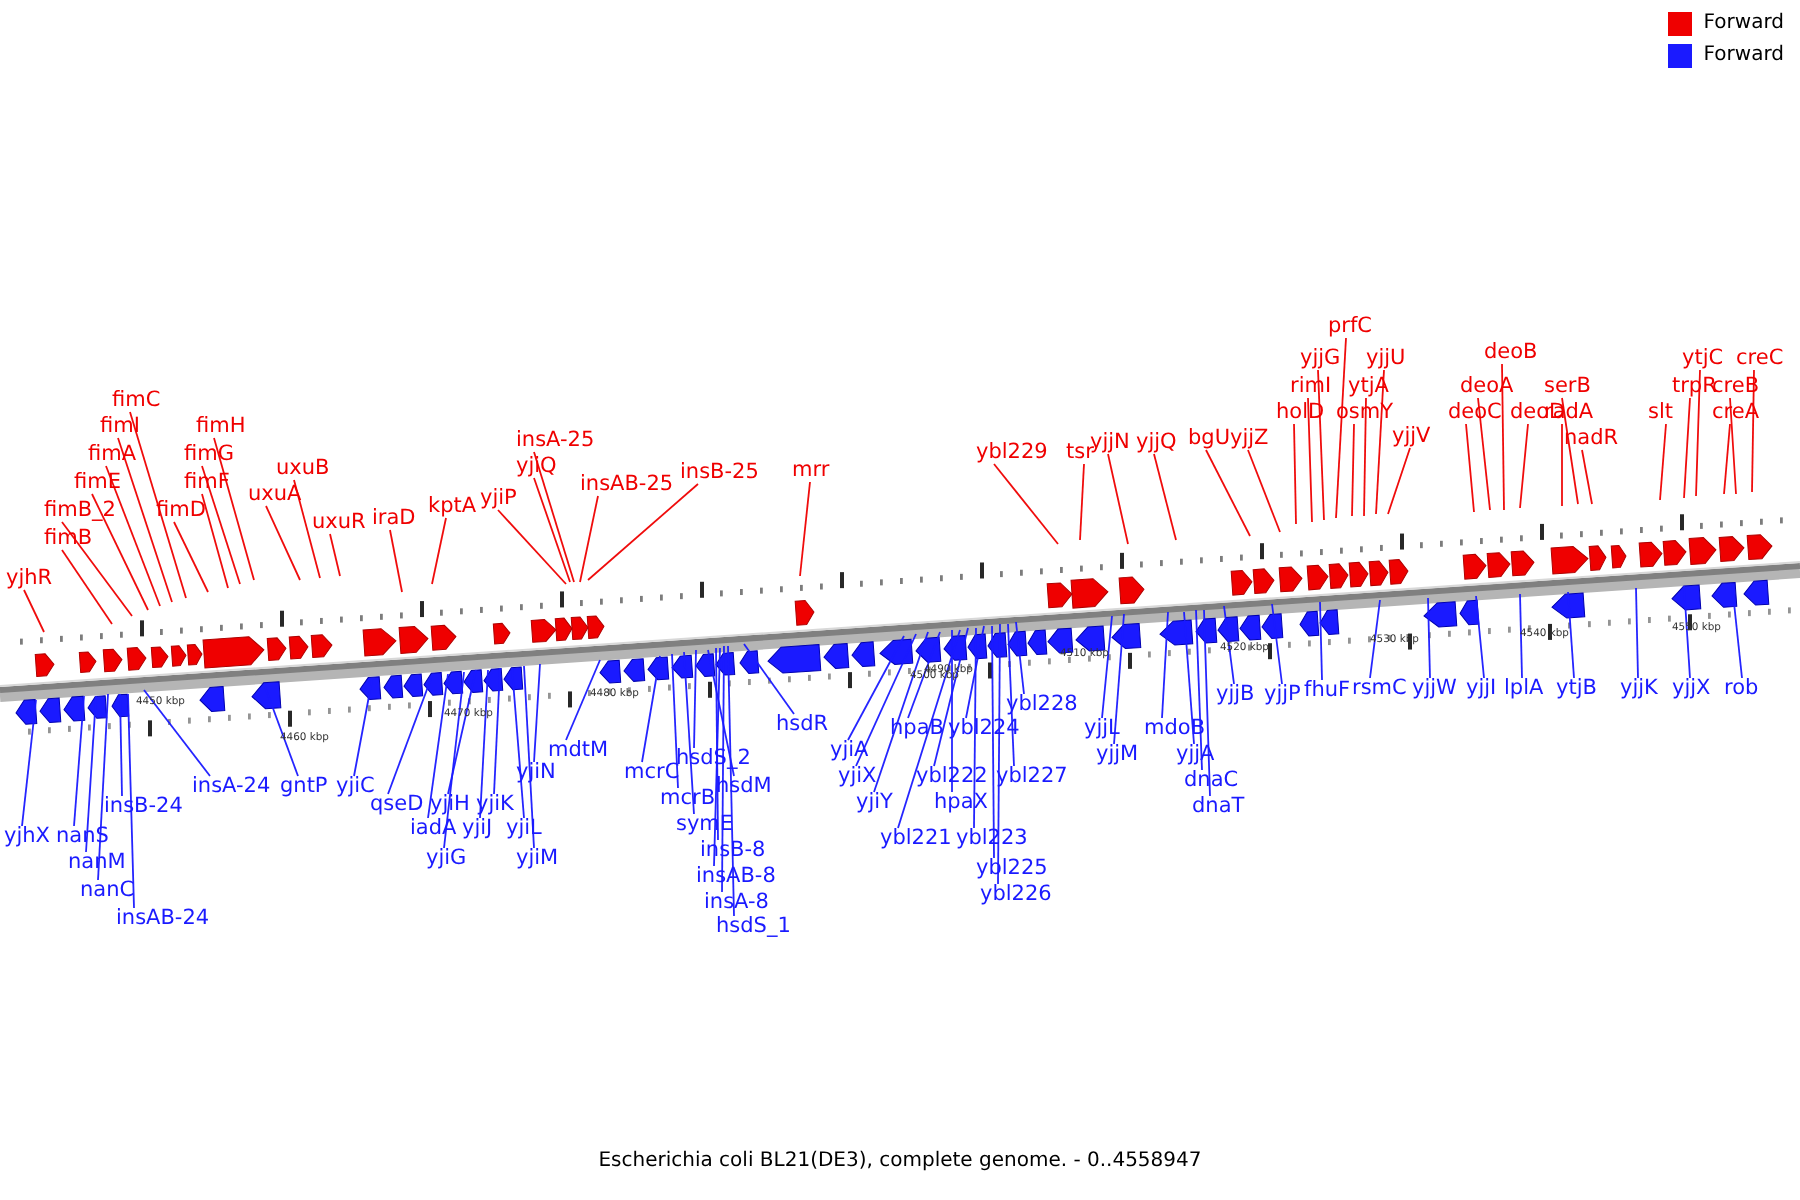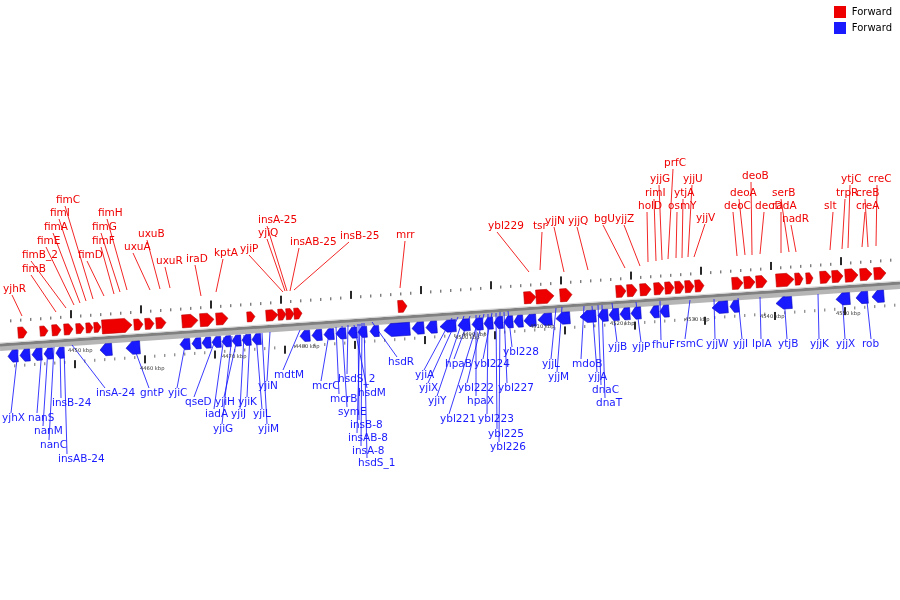--- a/index.html
+++ b/index.html
@@ -542,13 +542,14 @@
     <div class="legrow">
       <span class="legsw" id="sw-fwd" style="background: rgb(239, 0, 0);"></span>
       <span class="legtx">Forward</span>
     </div>
     <div class="legrow">
       <span class="legsw" id="sw-rev" style="background: rgb(26, 26, 255);"></span>
       <span class="legtx">Forward</span>
     </div>
   </div>
 
+  <div class="caption">Escherichia coli BL21(DE3), complete genome. - 0..4558947</div>
 </div>
 
 </body></html>

